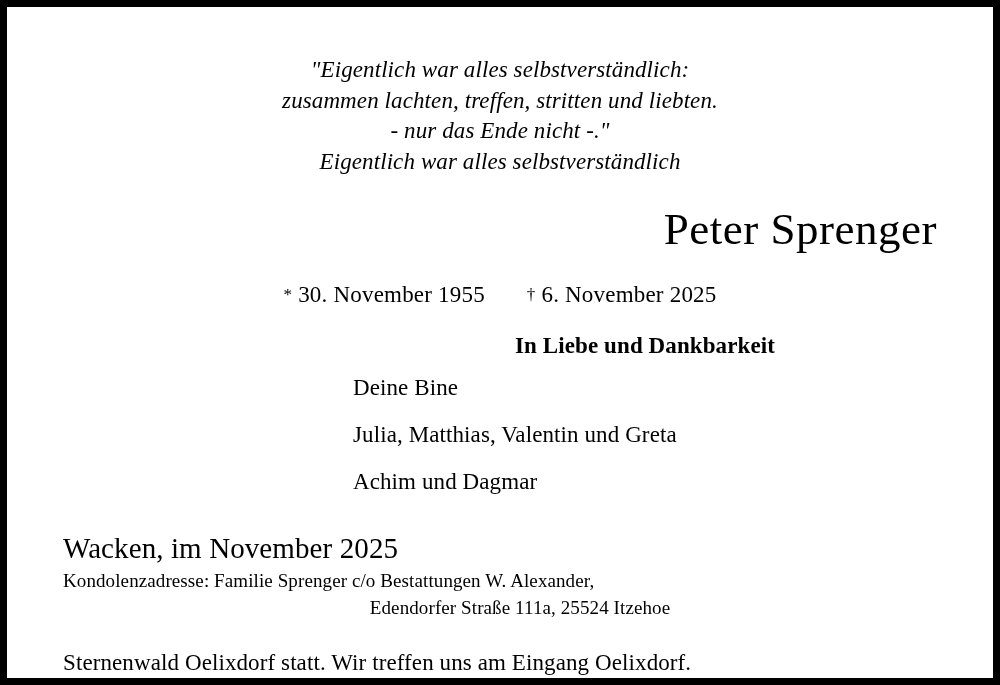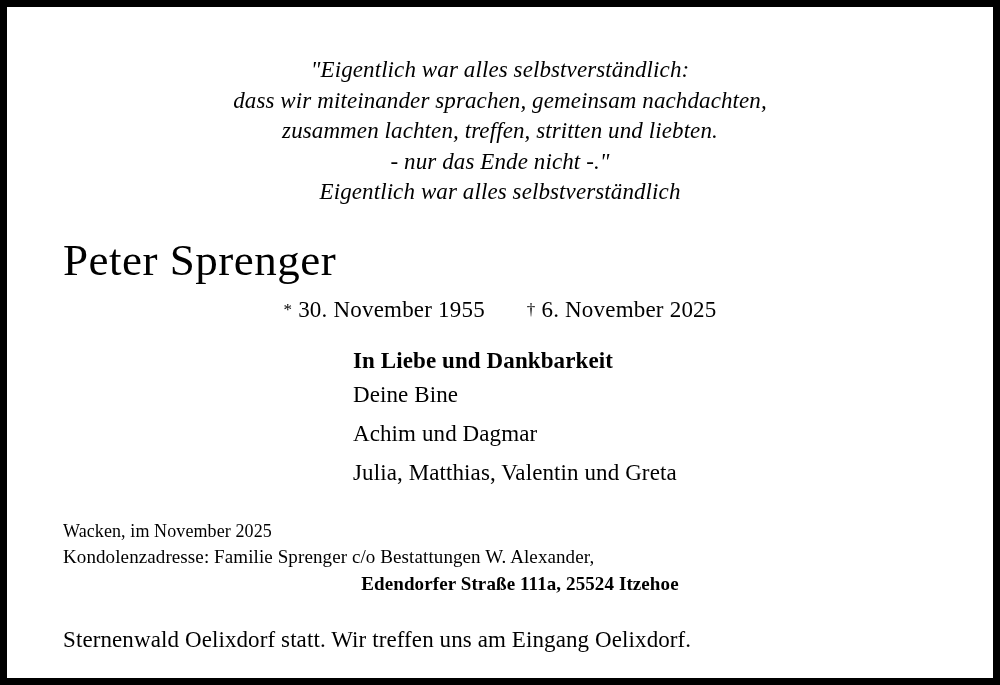--- a/index.html
+++ b/index.html
@@ -28,106 +28,105 @@
     font-style: italic;
     font-size: 23px;
     line-height: 1.33;
     margin-top: 8px;
     letter-spacing: 0.1px;
   }
   .quote div {
     white-space: nowrap;
   }
   .name {
-    text-align: left;
+    text-align: right;
     font-size: 45px;
     line-height: 1.1;
     margin-top: 28px;
     letter-spacing: 0.5px;
   }
   .dates {
     text-align: center;
     font-size: 23px;
-    margin-top: 12px;
+    margin-top: 27px;
     letter-spacing: 0.2px;
   }
   .dates .sym {
     font-size: 17px;
     vertical-align: 2px;
   }
   .dates .gap {
     display: inline-block;
     width: 30px;
   }
   .block-center {
     margin-top: 25px;
     padding-left: 290px;
   }
   .dedication {
     font-size: 23px;
     font-weight: bold;
     letter-spacing: 0.1px;
+    text-align: center;
   }
   .survivor {
     font-size: 23px;
     line-height: 1.52;
-    margin-top: 4px;
+    margin-top: 12px;
     letter-spacing: 0.1px;
   }
   .place {
-    font-size: 18px;
+    font-size: 29px;
     margin-top: 28px;
     line-height: 1.4;
     letter-spacing: 0.1px;
   }
   .condolence {
     font-size: 19px;
     line-height: 1.4;
     letter-spacing: 0.1px;
   }
   .condolence-line2 {
     text-align: center;
     padding-left: 40px;
-    font-weight: bold;
   }
   .funeral {
     font-size: 23px;
     line-height: 1.4;
     margin-top: 26px;
     letter-spacing: 0.1px;
   }
 </style>
 </head>
 <body>
 
 <div class="notice">
 
   <div class="quote">
     <div>"Eigentlich war alles selbstverständlich:</div>
-    <div>dass wir miteinander sprachen, gemeinsam nachdachten,</div>
     <div>zusammen lachten, treffen, stritten und liebten.</div>
     <div>- nur das Ende nicht -."</div>
     <div>Eigentlich war alles selbstverständlich</div>
   </div>
 
   <div class="name">Peter Sprenger</div>
 
   <div class="dates">
     <span class="sym">*</span>
     <span>30. November 1955</span>
     <span class="gap"></span>
     <span class="sym">†</span>
     <span>6. November 2025</span>
   </div>
 
   <div class="block-center">
     <div class="dedication">In Liebe und Dankbarkeit</div>
     <div class="survivor">Deine Bine</div>
+    <div class="survivor">Julia, Matthias, Valentin und Greta</div>
     <div class="survivor">Achim und Dagmar</div>
-    <div class="survivor">Julia, Matthias, Valentin und Greta</div>
   </div>
 
   <div class="place">Wacken, im November 2025</div>
 
   <div class="condolence">Kondolenzadresse: Familie Sprenger c/o Bestattungen W. Alexander,</div>
   <div class="condolence condolence-line2">Edendorfer Straße 111a, 25524 Itzehoe</div>
 
   <div class="funeral">
     <div>Sternenwald Oelixdorf statt. Wir treffen uns am Eingang Oelixdorf.</div>
   </div>

